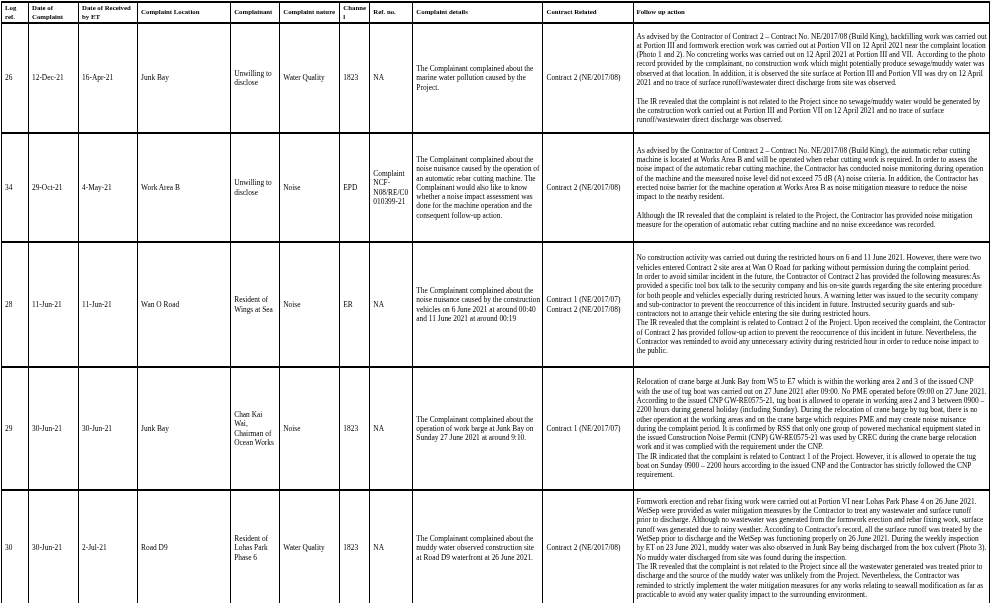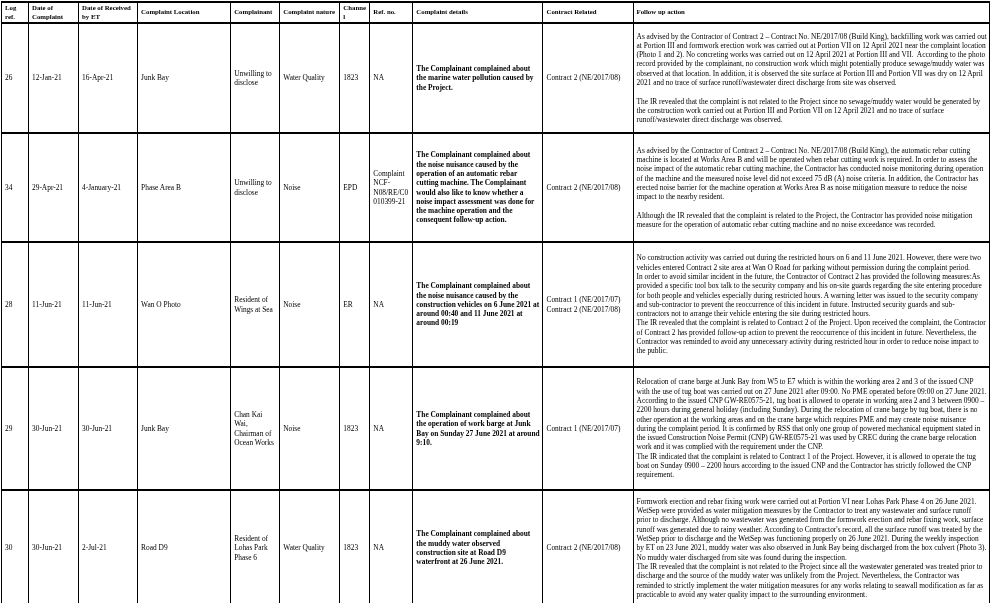--- a/index.html
+++ b/index.html
@@ -46,21 +46,21 @@
     line-height: 9.3px;
     text-align: left;
   }
   td.num { text-align: right; margin-left: 38px; }
   td.followup {
     vertical-align: top;
     padding-top: 3px;
     padding-left: 4px;
     padding-right: 4px;
   }
-  td.details { padding-left: 4px; padding-right: 3px; font-weight: bold; }
+  td.details { padding-left: 4px; padding-right: 3px; }
 </style>
 </head>
 <body>
 
 <div class="page">
   <table class="log-table">
     <colgroup>
       <col style="width:27px">
       <col style="width:50px">
       <col style="width:59px">
@@ -84,53 +84,53 @@
         <th>Channel</th>
         <th>Ref. no.</th>
         <th>Complaint details</th>
         <th>Contract Related</th>
         <th>Follow up action</th>
       </tr>
     </thead>
     <tbody>
       <tr style="height:110px">
         <td class="num">26</td>
-        <td>12-Jan-21</td>
+        <td>12-Dec-21</td>
         <td>16-Apr-21</td>
         <td>Junk Bay</td>
         <td>Unwilling to disclose</td>
         <td>Water Quality</td>
         <td class="num">1823</td>
         <td>NA</td>
         <td class="details">The Complainant complained about the marine water pollution caused by the Project.</td>
         <td>Contract 2 (NE/2017/08)</td>
         <td class="followup">As advised by the Contractor of Contract 2 – Contract No. NE/2017/08 (Build King), backfilling work was carried out at Portion III and formwork erection work was carried out at Portion VII on 12 April 2021 near the complaint location (Photo 1 and 2). No concreting works was carried out on 12 April 2021 at Portion III and VII.  According to the photo record provided by the complainant, no construction work which might potentially produce sewage/muddy water was observed at that location. In addition, it is observed the site surface at Portion III and Portion VII was dry on 12 April 2021 and no trace of surface runoff/wastewater direct discharge from site was observed.
 
 The IR revealed that the complaint is not related to the Project since no sewage/muddy water would be generated by the construction work carried out at Portion III and Portion VII on 12 April 2021 and no trace of surface runoff/wastewater direct discharge was observed.</td>
       </tr>
       <tr style="height:109px">
         <td class="num">34</td>
-        <td>29-Apr-21</td>
-        <td>4-January-21</td>
-        <td>Phase Area B</td>
+        <td>29-Oct-21</td>
+        <td>4-May-21</td>
+        <td>Work Area B</td>
         <td>Unwilling to disclose</td>
         <td>Noise</td>
         <td>EPD</td>
         <td>Complaint NCF-N08/RE/C0010399-21</td>
         <td class="details">The Complainant complained about the noise nuisance caused by the operation of an automatic rebar cutting machine. The Complainant would also like to know whether a noise impact assessment was done for the machine operation and the consequent follow-up action.</td>
         <td>Contract 2 (NE/2017/08)</td>
         <td class="followup">As advised by the Contractor of Contract 2 – Contract No. NE/2017/08 (Build King), the automatic rebar cutting machine is located at Works Area B and will be operated when rebar cutting work is required. In order to assess the noise impact of the automatic rebar cutting machine, the Contractor has conducted noise monitoring during operation of the machine and the measured noise level did not exceed 75 dB (A) noise criteria. In addition, the Contractor has erected noise barrier for the machine operation at Works Area B as noise mitigation measure to reduce the noise impact to the nearby resident.
 
 Although the IR revealed that the complaint is related to the Project, the Contractor has provided noise mitigation measure for the operation of automatic rebar cutting machine and no noise exceedance was recorded.</td>
       </tr>
       <tr style="height:125px">
         <td class="num">28</td>
         <td>11-Jun-21</td>
         <td>11-Jun-21</td>
-        <td>Wan O Photo</td>
+        <td>Wan O Road</td>
         <td>Resident of Wings at Sea</td>
         <td>Noise</td>
         <td>ER</td>
         <td>NA</td>
         <td class="details">The Complainant complained about the noise nuisance caused by the construction vehicles on 6 June 2021 at around 00:40 and 11 June 2021 at around 00:19</td>
         <td>Contract 1 (NE/2017/07)
 Contract 2 (NE/2017/08)</td>
         <td class="followup">No construction activity was carried out during the restricted hours on 6 and 11 June 2021. However, there were two vehicles entered Contract 2 site area at Wan O Road for parking without permission during the complaint period.
 In order to avoid similar incident in the future, the Contractor of Contract 2 has provided the following measures:As provided a specific tool box talk to the security company and his on-site guards regarding the site entering procedure for both people and vehicles especially during restricted hours. A warning letter was issued to the security company and sub-contractor to prevent the reoccurrence of this incident in future. Instructed security guards and sub-contractors not to arrange their vehicle entering the site during restricted hours.
 The IR revealed that the complaint is related to Contract 2 of the Project. Upon received the complaint, the Contractor of Contract 2 has provided follow-up action to prevent the reoccurrence of this incident in future. Nevertheless, the Contractor was reminded to avoid any unnecessary activity during restricted hour in order to reduce noise impact to the public.</td>

